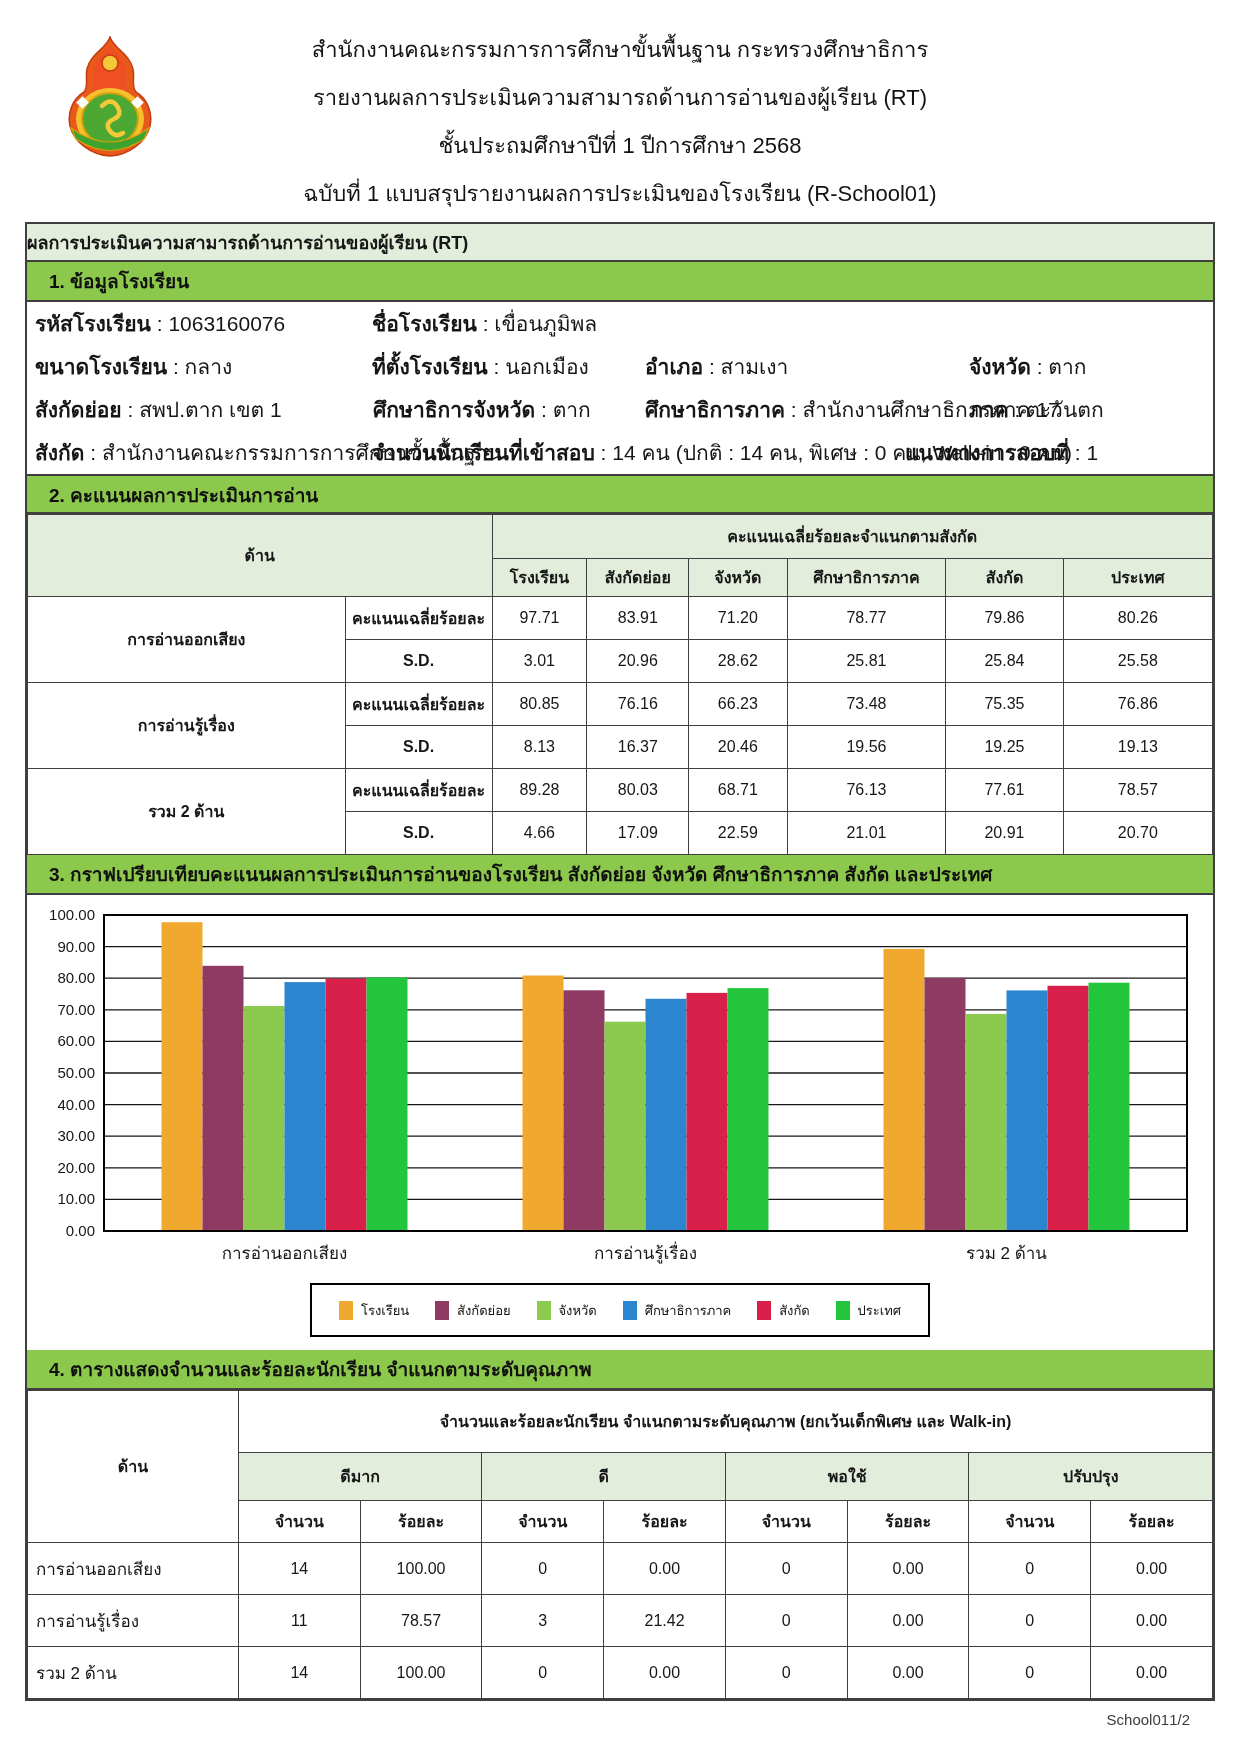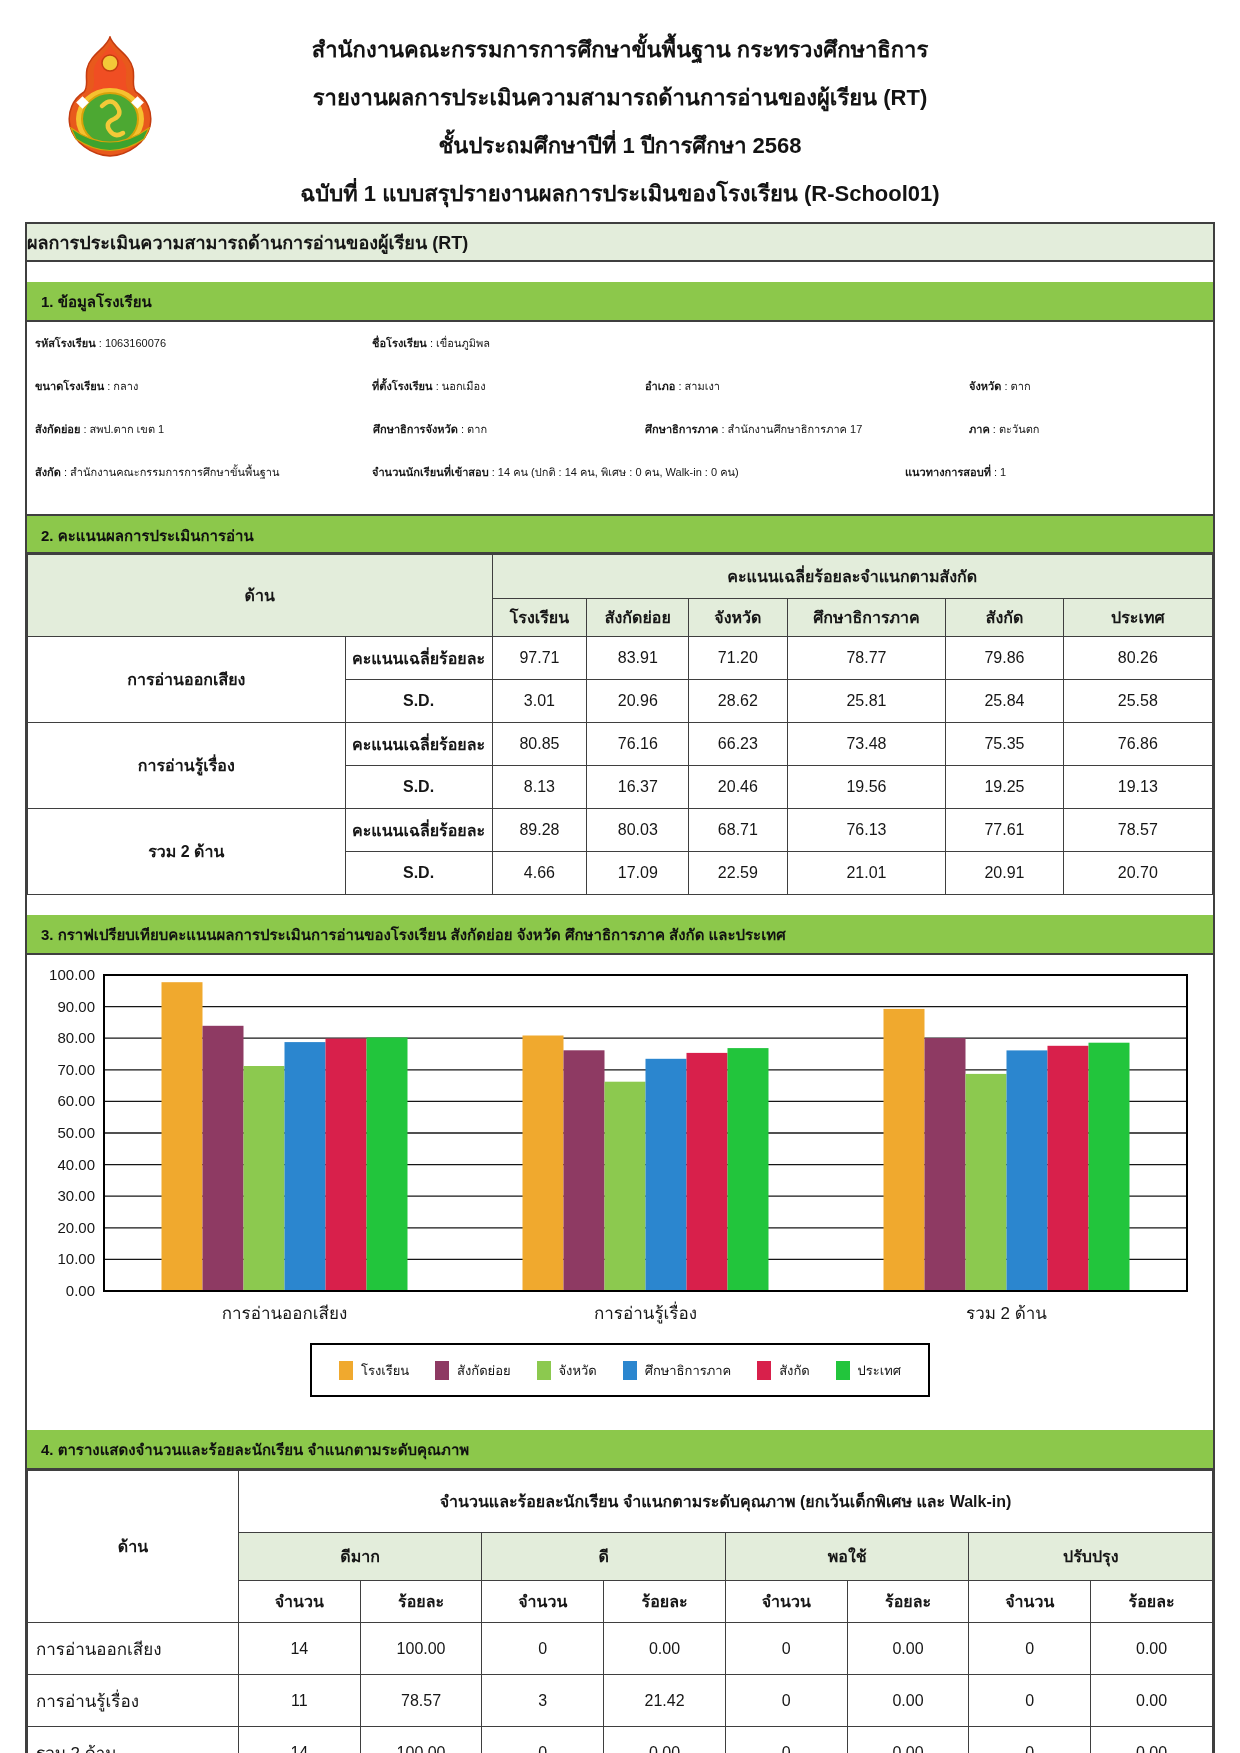--- a/index.html
+++ b/index.html
@@ -2,31 +2,31 @@
 <html><head>
 <meta charset="utf-8">
 <style>
   * { box-sizing: border-box; margin: 0; padding: 0; }
   html,body { width:1240px; background:#ffffff; font-family:"Liberation Sans","DejaVu Sans",sans-serif; color:#161616; }
   body { height:1753px; overflow:hidden; }
 
   
   .page-header { position:relative; padding-top:26px; height:222px; }
   .logo-wrap { position:absolute; left:60px; top:36px; width:100px; height:122px; }
-  .title-line { text-align:center; font-size:22px; font-weight:bold; height:48px; line-height:48px; color:#131313; }
+  .title-line { text-align:center; font-size:22px; font-weight:normal; height:48px; line-height:48px; color:#131313; }
 
   
   .doc { width:1190px; margin:0 25px; border:2px solid #3f3f3f; background:#fff; }
 
   .doc-title-bar { background:#e3eddb; border-bottom:2px solid #3f3f3f; height:38px; line-height:38px; text-align:left; font-weight:bold; font-size:18px; }
-  .section-bar { background:#8cc84b; border-bottom:2px solid #3f3f3f; height:40px; line-height:40px; padding-left:14px; font-weight:bold; font-size:15px; color:#101010;margin-top:20px; }
+  .section-bar { background:#8cc84b; border-bottom:2px solid #3f3f3f; height:40px; line-height:40px; padding-left:22px; font-weight:bold; font-size:19px; color:#101010; }
   .section-bar.bordered-top { border-top:2px solid #3f3f3f; }
 
   
-  .info-row { position:relative; height:43px; font-size:11px; }
+  .info-row { position:relative; height:43px; font-size:21px; }
   .info-row .field { position:absolute; top:0; line-height:43px; white-space:nowrap; }
   .info-row .field b { font-weight:bold; }
   .info-row .field .v { font-weight:normal; }
 
   
   table.grid { width:100%; border-collapse:collapse; table-layout:fixed; }
   table.grid th, table.grid td { border:1.5px solid #3f3f3f; font-size:16px; text-align:center; vertical-align:middle; padding:0 4px; }
   table.grid th { font-size:16px; font-weight:bold; }
   .hdr-green { background:#e3eddb; }
   .row-h { height:43px; }

